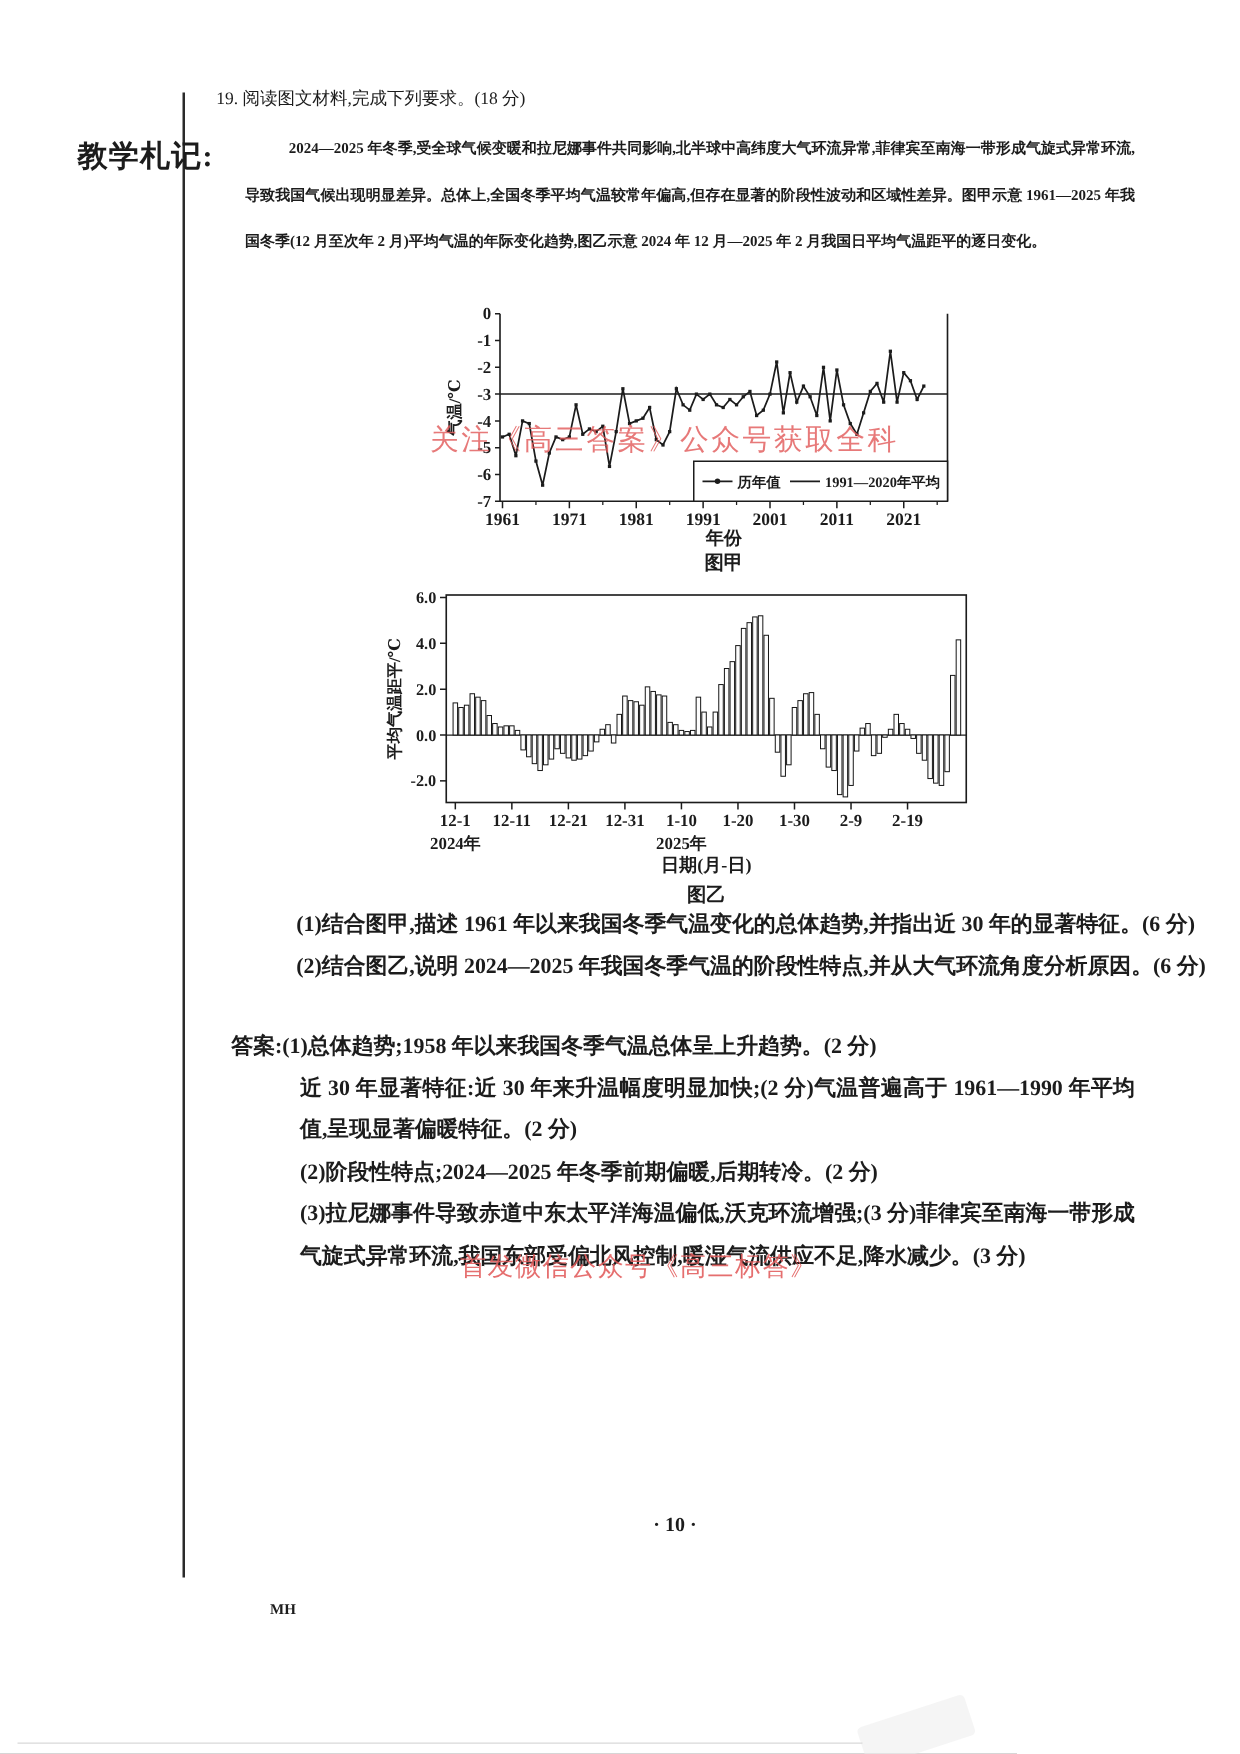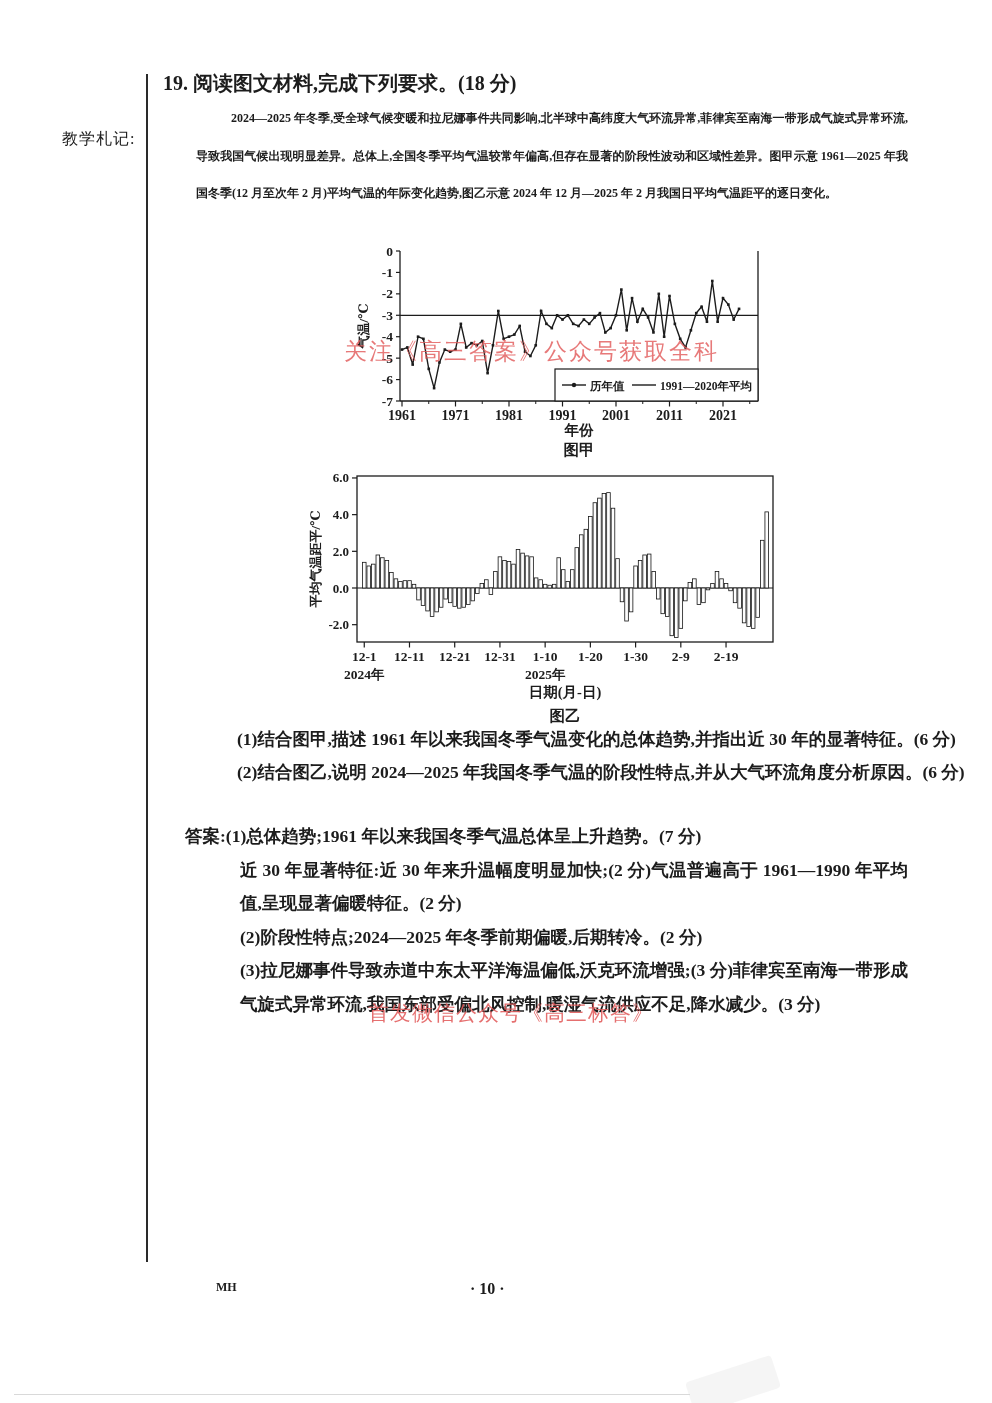--- a/index.html
+++ b/index.html
@@ -3,38 +3,38 @@
 <meta charset="utf-8">
 <style>
   html,body{margin:0;padding:0;background:#9a9a9a;}
   .page{
     position:relative;width:992px;height:1403px;background:#ffffff;
     font-family:"Liberation Serif","DejaVu Serif",serif;
     color:#1c1c1c;overflow:hidden;margin:0 auto;
   }
   .abs{position:absolute;}
   .margin-line{left:146px;top:74px;width:2px;height:1188px;background:#2a2a2a;}
-  .margin-label{left:62px;top:109px;font-size:16px;font-weight:400;letter-spacing:1px;margin-top:20px;}
-  .q-head{left:163px;top:70px;font-size:20px;font-weight:700;white-space:nowrap;}
+  .margin-label{left:62px;top:109px;font-size:24px;font-weight:700;letter-spacing:1px;}
+  .q-head{left:173px;top:70px;font-size:14px;font-weight:400;white-space:nowrap;}
   .intro{left:196px;top:100px;width:712px;line-height:37.6px;font-size:12px;
          font-weight:600;text-align:justify;text-indent:35px;margin:0;}
   .chart-svg{display:block;}
   svg text{font-family:"Liberation Serif","DejaVu Serif",serif;fill:#1c1c1c;}
   .questions{left:190px;top:723px;width:770px;font-size:17.5px;font-weight:600;margin-left:47px;}
   .questions .q{line-height:33px;white-space:nowrap;}
   .answers{left:185px;top:820px;width:723px;font-size:17.5px;font-weight:600;
            padding-left:55px;box-sizing:border-box;}
   .answers p{margin:0;line-height:33.5px;text-align:justify;}
   .answers p.first{text-indent:-55px;}
   .answers b{font-weight:800;}
   .watermark{color:#e25c5c;white-space:nowrap;pointer-events:none;}
   .wm1{left:344px;top:336px;font-size:23px;opacity:.82;letter-spacing:2px;}
   .wm2{left:368px;top:999px;font-size:21px;opacity:.88;letter-spacing:1px;}
   .footer-left{left:216px;top:1280px;font-size:12px;font-weight:600;}
-  .footer-center{left:470px;top:1280px;width:140px;text-align:left;font-size:16px;font-weight:600;}
+  .footer-center{left:470px;top:1212px;width:140px;text-align:center;font-size:16px;font-weight:600;}
   .bottom-rule{left:14px;top:1394px;width:676px;height:1px;background:#d9d9d9;}
   .corner-shade{left:688px;top:1368px;width:90px;height:34px;background:#f2f2f2;
                 transform:rotate(-18deg);opacity:.8;border-radius:4px;}
 </style>
 </head>
 <body>
 
 <div class="page">
 
   <div class="abs margin-line"></div>
@@ -297,21 +297,21 @@
       <text x="265" y="229" text-anchor="middle" font-size="14.5" font-weight="700">日期(月-日)</text>
       <text x="265" y="253" text-anchor="middle" font-size="15.5" font-weight="800">图乙</text>
     </svg>
 
   <div class="abs questions">
     <div class="q">(1)结合图甲,描述 1961 年以来我国冬季气温变化的总体趋势,并指出近 30 年的显著特征。(6 分)</div>
     <div class="q">(2)结合图乙,说明 2024—2025 年我国冬季气温的阶段性特点,并从大气环流角度分析原因。(6 分)</div>
   </div>
 
   <div class="abs answers">
-    <p class="first"><b>答案:</b><span>(1)总体趋势;1961 年以来我国冬季气温总体呈上升趋势。(7 分)</span></p>
+    <p class="first"><b>答案:</b><span>(1)总体趋势;1958 年以来我国冬季气温总体呈上升趋势。(2 分)</span></p>
     <p>近 30 年显著特征:近 30 年来升温幅度明显加快;(2 分)气温普遍高于 1961—1990 年平均值,呈现显著偏暖特征。(2 分)</p>
     <p>(2)阶段性特点;2024—2025 年冬季前期偏暖,后期转冷。(2 分)</p>
     <p>(3)拉尼娜事件导致赤道中东太平洋海温偏低,沃克环流增强;(3 分)菲律宾至南海一带形成气旋式异常环流,我国东部受偏北风控制,暖湿气流供应不足,降水减少。(3 分)</p>
   </div>
 
   <div class="abs watermark wm2">首发微信公众号《高三标答》</div>
   <div class="abs watermark wm1">关注《高三答案》公众号获取全科</div>
 
   <div class="abs footer-left">MH</div>
   <div class="abs footer-center">· 10 ·</div>

